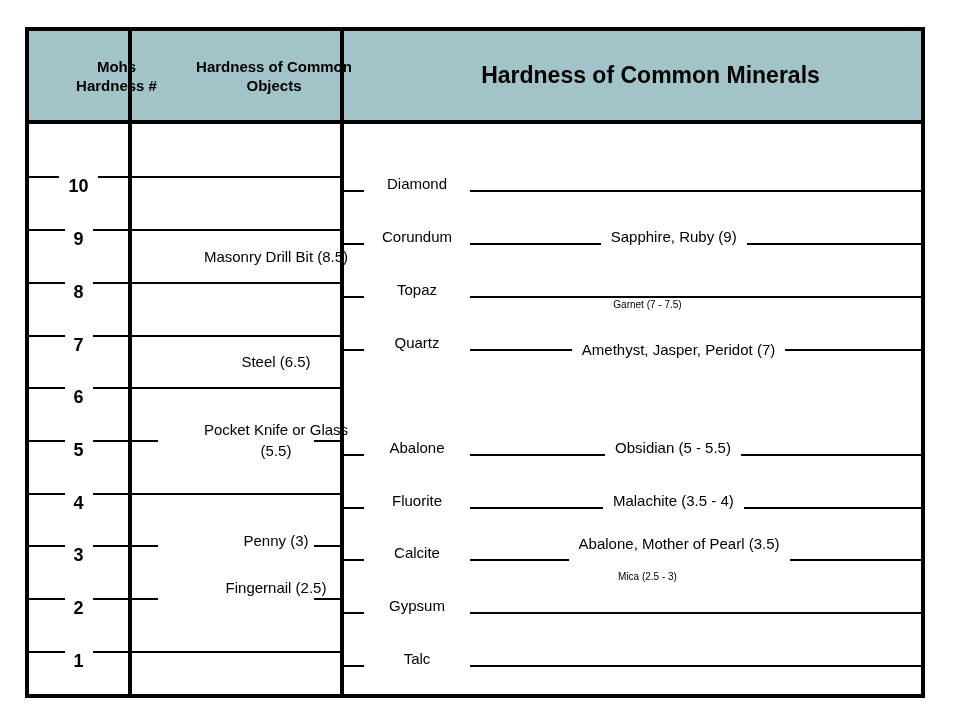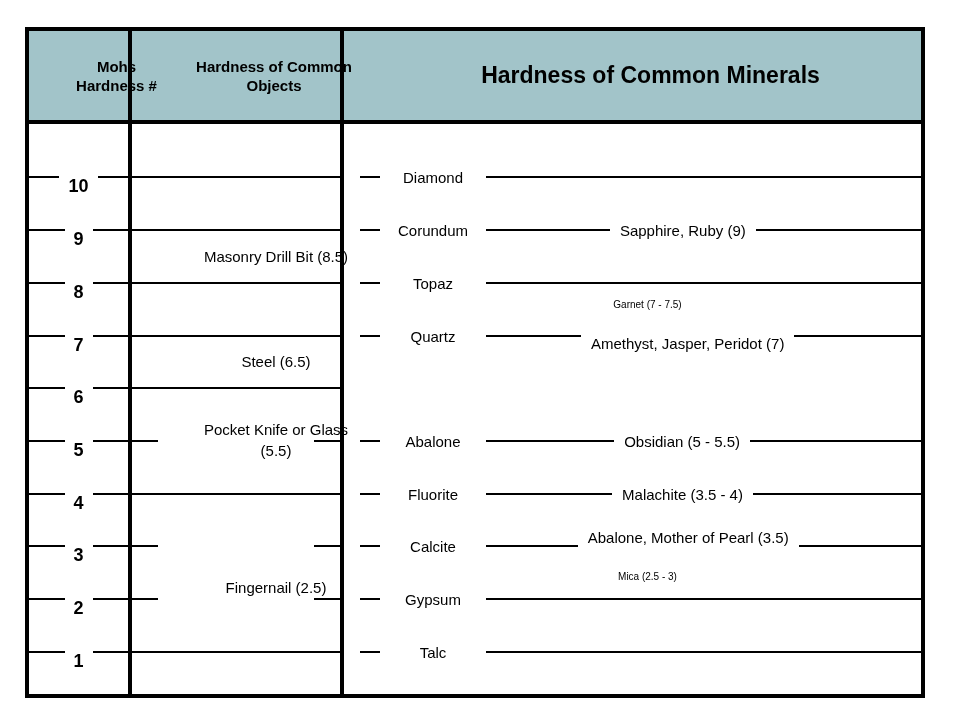--- a/index.html
+++ b/index.html
@@ -40,21 +40,21 @@
   .mdashR{position:absolute;left:285px;width:26px;height:2px;background:#000;}
   
   .objlabel{
     position:absolute;left:103px;width:208px;text-align:center;
     font-size:15px;line-height:21px;background:transparent;margin-left:40px;
   }
   .objlabel .wrapbox{display:inline-block;max-width:160px;}
   
   .mrow{
     position:absolute;left:315px;right:0;height:30px;
-    display:flex;align-items:center;padding-left:16px;
+    display:flex;align-items:flex-end;
   }
   .mrow .lead{width:20px;height:2px;background:#000;flex:none;}
   .mrow .name{width:106px;text-align:center;font-size:15px;flex:none;}
   .mrow .seg{flex:1;height:2px;background:#000;}
   .mrow .segL{flex:0.75;}
   .mrow .gem{font-size:15px;padding:0 10px;white-space:nowrap;flex:none;}
   .gem.down{transform:translateY(7px);}
   .gem.up{transform:translateY(-9px);}
   
   .floatlabel{
@@ -144,20 +144,21 @@
   <div class="mdashL" style="top:409px"></div>
   <div class="mdashR" style="top:409px"></div>
   <div class="mdashL" style="top:514px"></div>
   <div class="mdashR" style="top:514px"></div>
   <div class="mdashL" style="top:567px"></div>
   <div class="mdashR" style="top:567px"></div>
 
   <div class="objlabel" style="top:215px">Masonry Drill Bit (8.5)</div>
   <div class="objlabel" style="top:320px">Steel (6.5)</div>
   <div class="objlabel" style="top:388px"><span class="wrapbox">Pocket Knife or Glass (5.5)</span></div>
+  <div class="objlabel" style="top:499px">Penny (3)</div>
   <div class="objlabel" style="top:546px">Fingernail (2.5)</div>
 
   <div class="mrow" style="top:131px">
     <div class="lead"></div>
       <span class="name">Diamond</span>
       <div class="seg"></div>
   </div>
   <div class="mrow" style="top:184px">
     <div class="lead"></div>
       <span class="name">Corundum</span>

